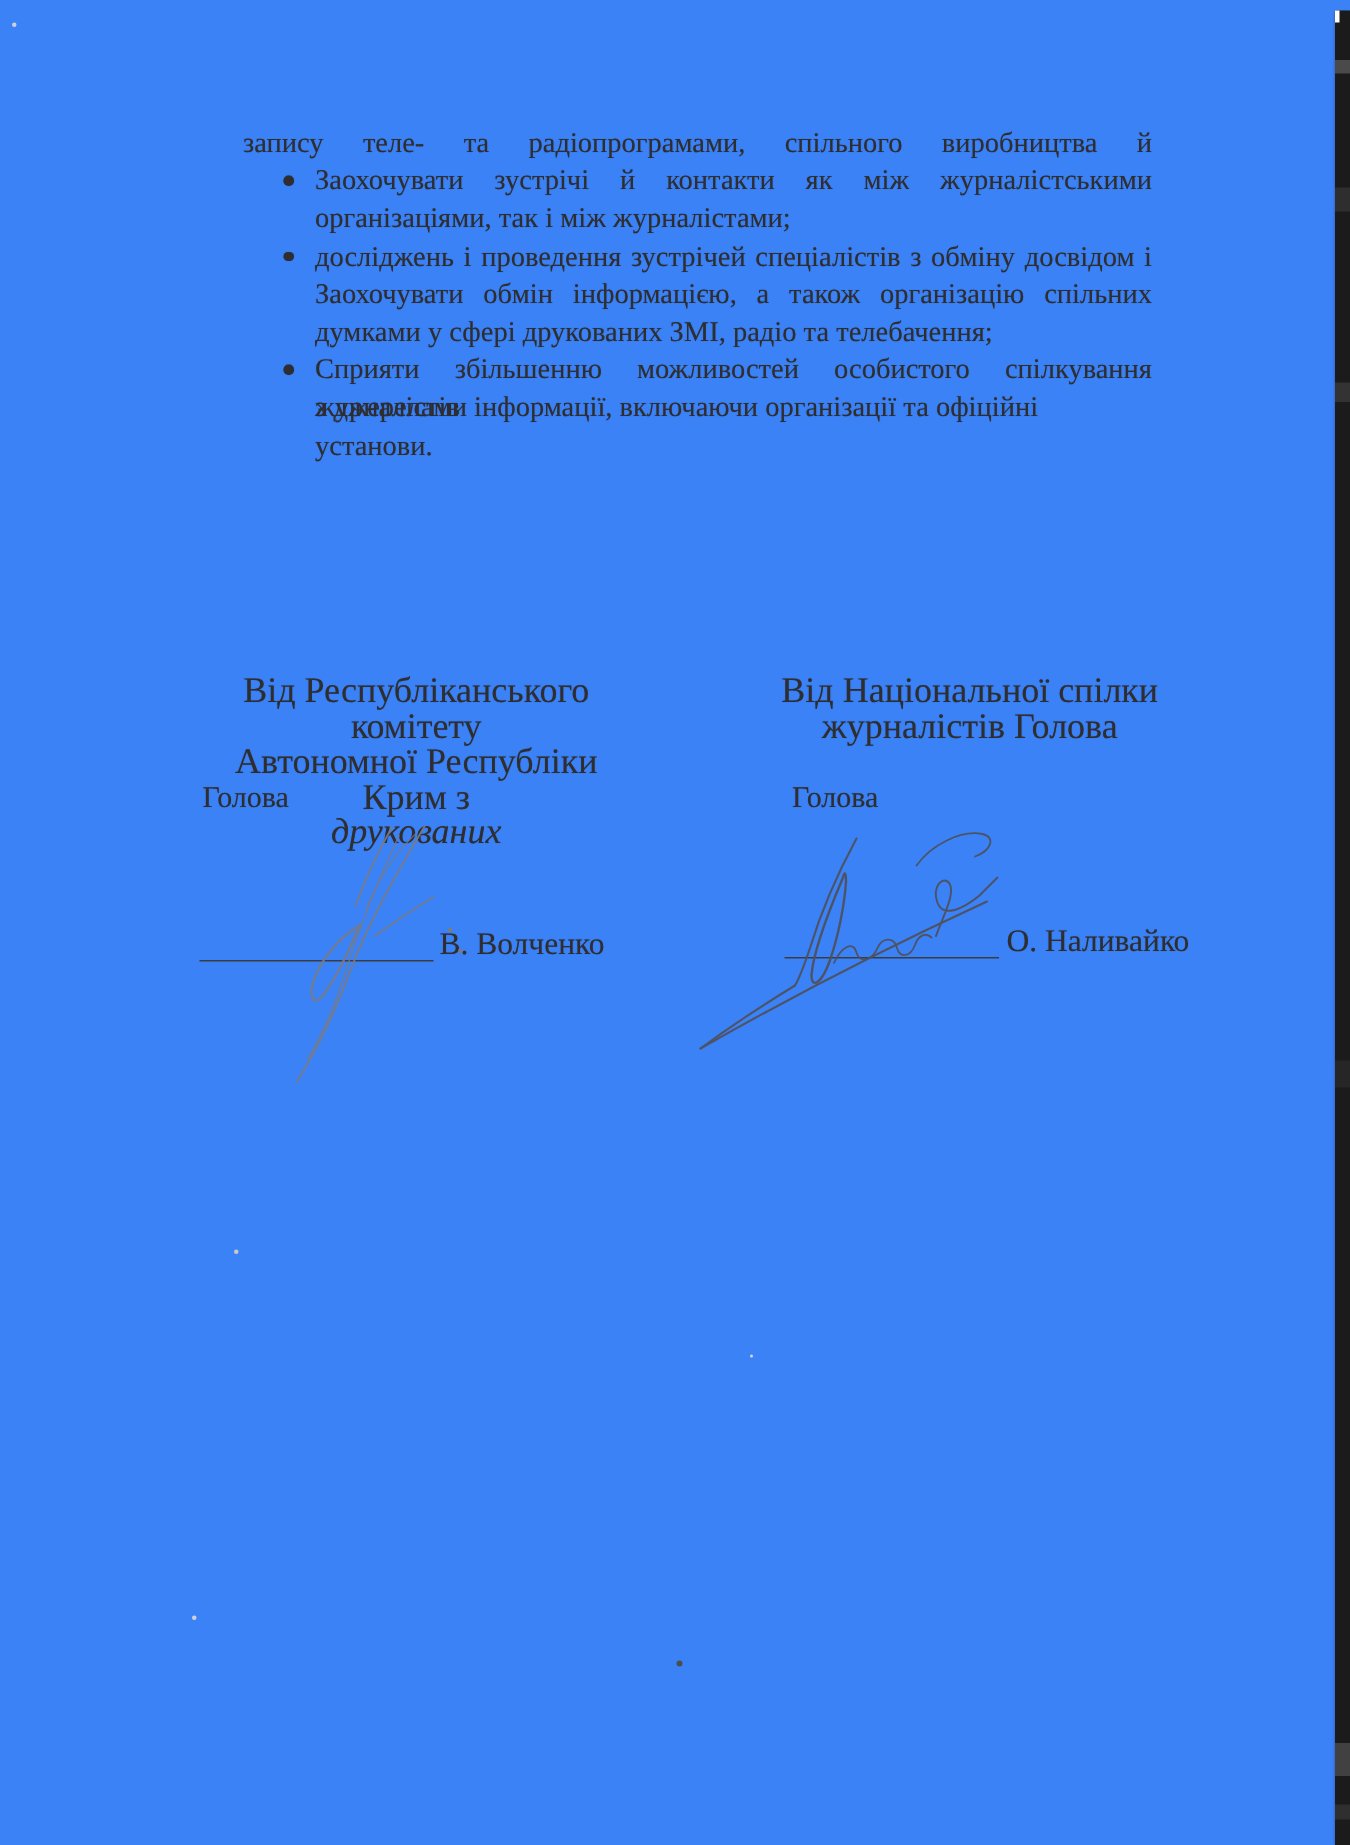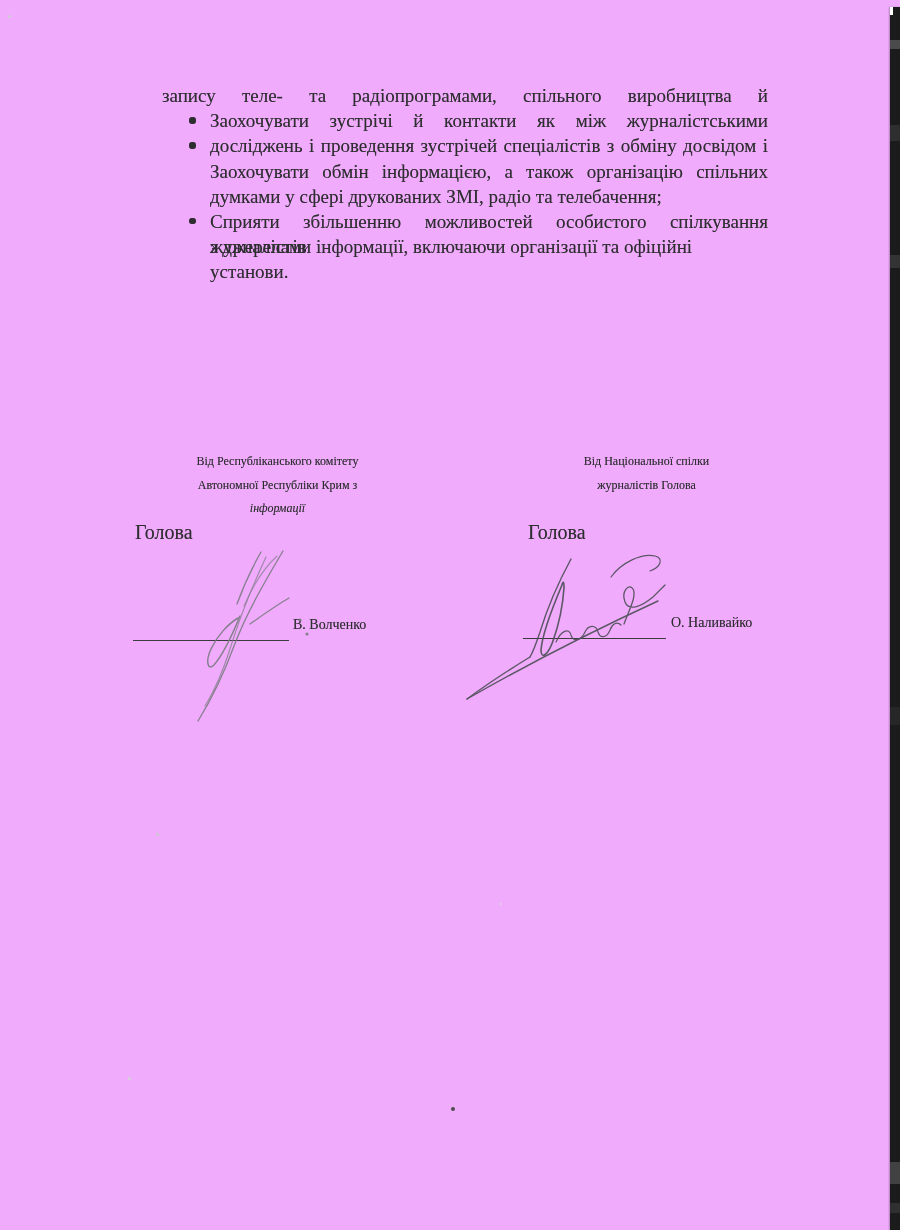--- a/index.html
+++ b/index.html
@@ -4,21 +4,21 @@
 <style>
   html,body{margin:0;padding:0;}
   body{
     width:900px;height:1230px;
     background:#ffffff;
     font-family:"Liberation Serif","DejaVu Serif",serif;
     overflow:hidden;
   }
   .page{
     position:relative;width:900px;height:1230px;
-    background:#f0abfc;
+    background:#3b82f6;
     color:#2d2d2f;
   }
   
   .textblock{
     position:absolute;left:162px;top:83px;width:606px;
     font-size:19px;line-height:25.2px;
     color:#2e2e30;
     text-shadow:0 0 0.6px rgba(46,46,48,0.45);
   }
   .tline{height:25.2px;}
@@ -26,39 +26,39 @@
   .left{text-align:left;text-align-last:left;}
   .bullet-item{position:relative;margin-left:48px;}
   .bullet-marker{
     position:absolute;left:-21px;top:9px;width:6.5px;height:6.5px;
     background:#2e2e30;border-radius:50%;
     box-shadow:0 0 0.6px rgba(46,46,48,0.5);
   }
   
   .org{
     position:absolute;top:450px;
-    font-size:12px;line-height:23.5px;text-align:center;
+    font-size:24px;line-height:23.5px;text-align:center;
     color:#2e2e30;text-shadow:0 0 0.6px rgba(46,46,48,0.45);
   }
   .org-left{left:130px;width:295px;}
   .org-right{left:503px;width:287px;}
   .org .it{font-style:italic;}
   .chair{
     position:absolute;top:521px;font-size:20px;
     color:#2e2e30;text-shadow:0 0 0.6px rgba(46,46,48,0.45);
   }
   .chair-left{left:135px;}
   .chair-right{left:528px;}
   .sigline{
     position:absolute;height:0;border-bottom:1.4px solid #3c3c40;
   }
   .sigline-left{left:133px;top:640px;width:156px;}
   .sigline-right{left:523px;top:638px;width:143px;}
   .signee{
-    position:absolute;font-size:14px;color:#2e2e30;
+    position:absolute;font-size:21px;color:#2e2e30;
     text-shadow:0 0 0.6px rgba(46,46,48,0.45);
   }
   .signee-left{left:293px;top:617px;}
   .signee-right{left:671px;top:615px;text-align:center;}
   .sig-svg{position:absolute;pointer-events:none;}
   
   .edge-strip{
     position:absolute;right:0;top:7px;width:10px;height:1223px;
     background:#1b1b1b;
     box-shadow:-1px 0 1.5px rgba(0,0,0,0.25);
@@ -84,41 +84,42 @@
 <div class="page">
 
   <div class="textblock">
     <div>
       <div class="tline just">запису теле- та радіопрограмами, спільного виробництва й</div>
     </div>
 
     <div class="bullet-item">
       <span class="bullet-marker"></span>
       <div class="tline just">Заохочувати зустрічі й контакти як між журналістськими</div>
+      <div class="tline left">організаціями, так і між журналістами;</div>
     </div>
 
 
     <div class="bullet-item">
       <span class="bullet-marker"></span>
       <div class="tline just">досліджень і проведення зустрічей спеціалістів з обміну досвідом і</div>
       <div class="tline just">Заохочувати обмін інформацією, а також організацію спільних</div>
       <div class="tline left">думками у сфері друкованих ЗМІ, радіо та телебачення;</div>
     </div>
 
     <div class="bullet-item">
       <span class="bullet-marker"></span>
       <div class="tline just">Сприяти збільшенню можливостей особистого спілкування журналістів</div>
       <div class="tline left">з джерелами інформації, включаючи організації та офіційні установи.</div>
     </div>
   </div>
 
   <div class="org org-left">
     <div>Від Республіканського комітету</div>
     <div>Автономної Республіки Крим з</div>
-    <div class="it">інформації</div>
+    <div class="it">друкованих</div>
   </div>
 
   <div class="org org-right">
     <div>Від Національної спілки</div>
     <div>журналістів Голова</div>
   </div>
 
   <div class="chair chair-left">Голова</div>
   <div class="chair chair-right">Голова</div>
 

